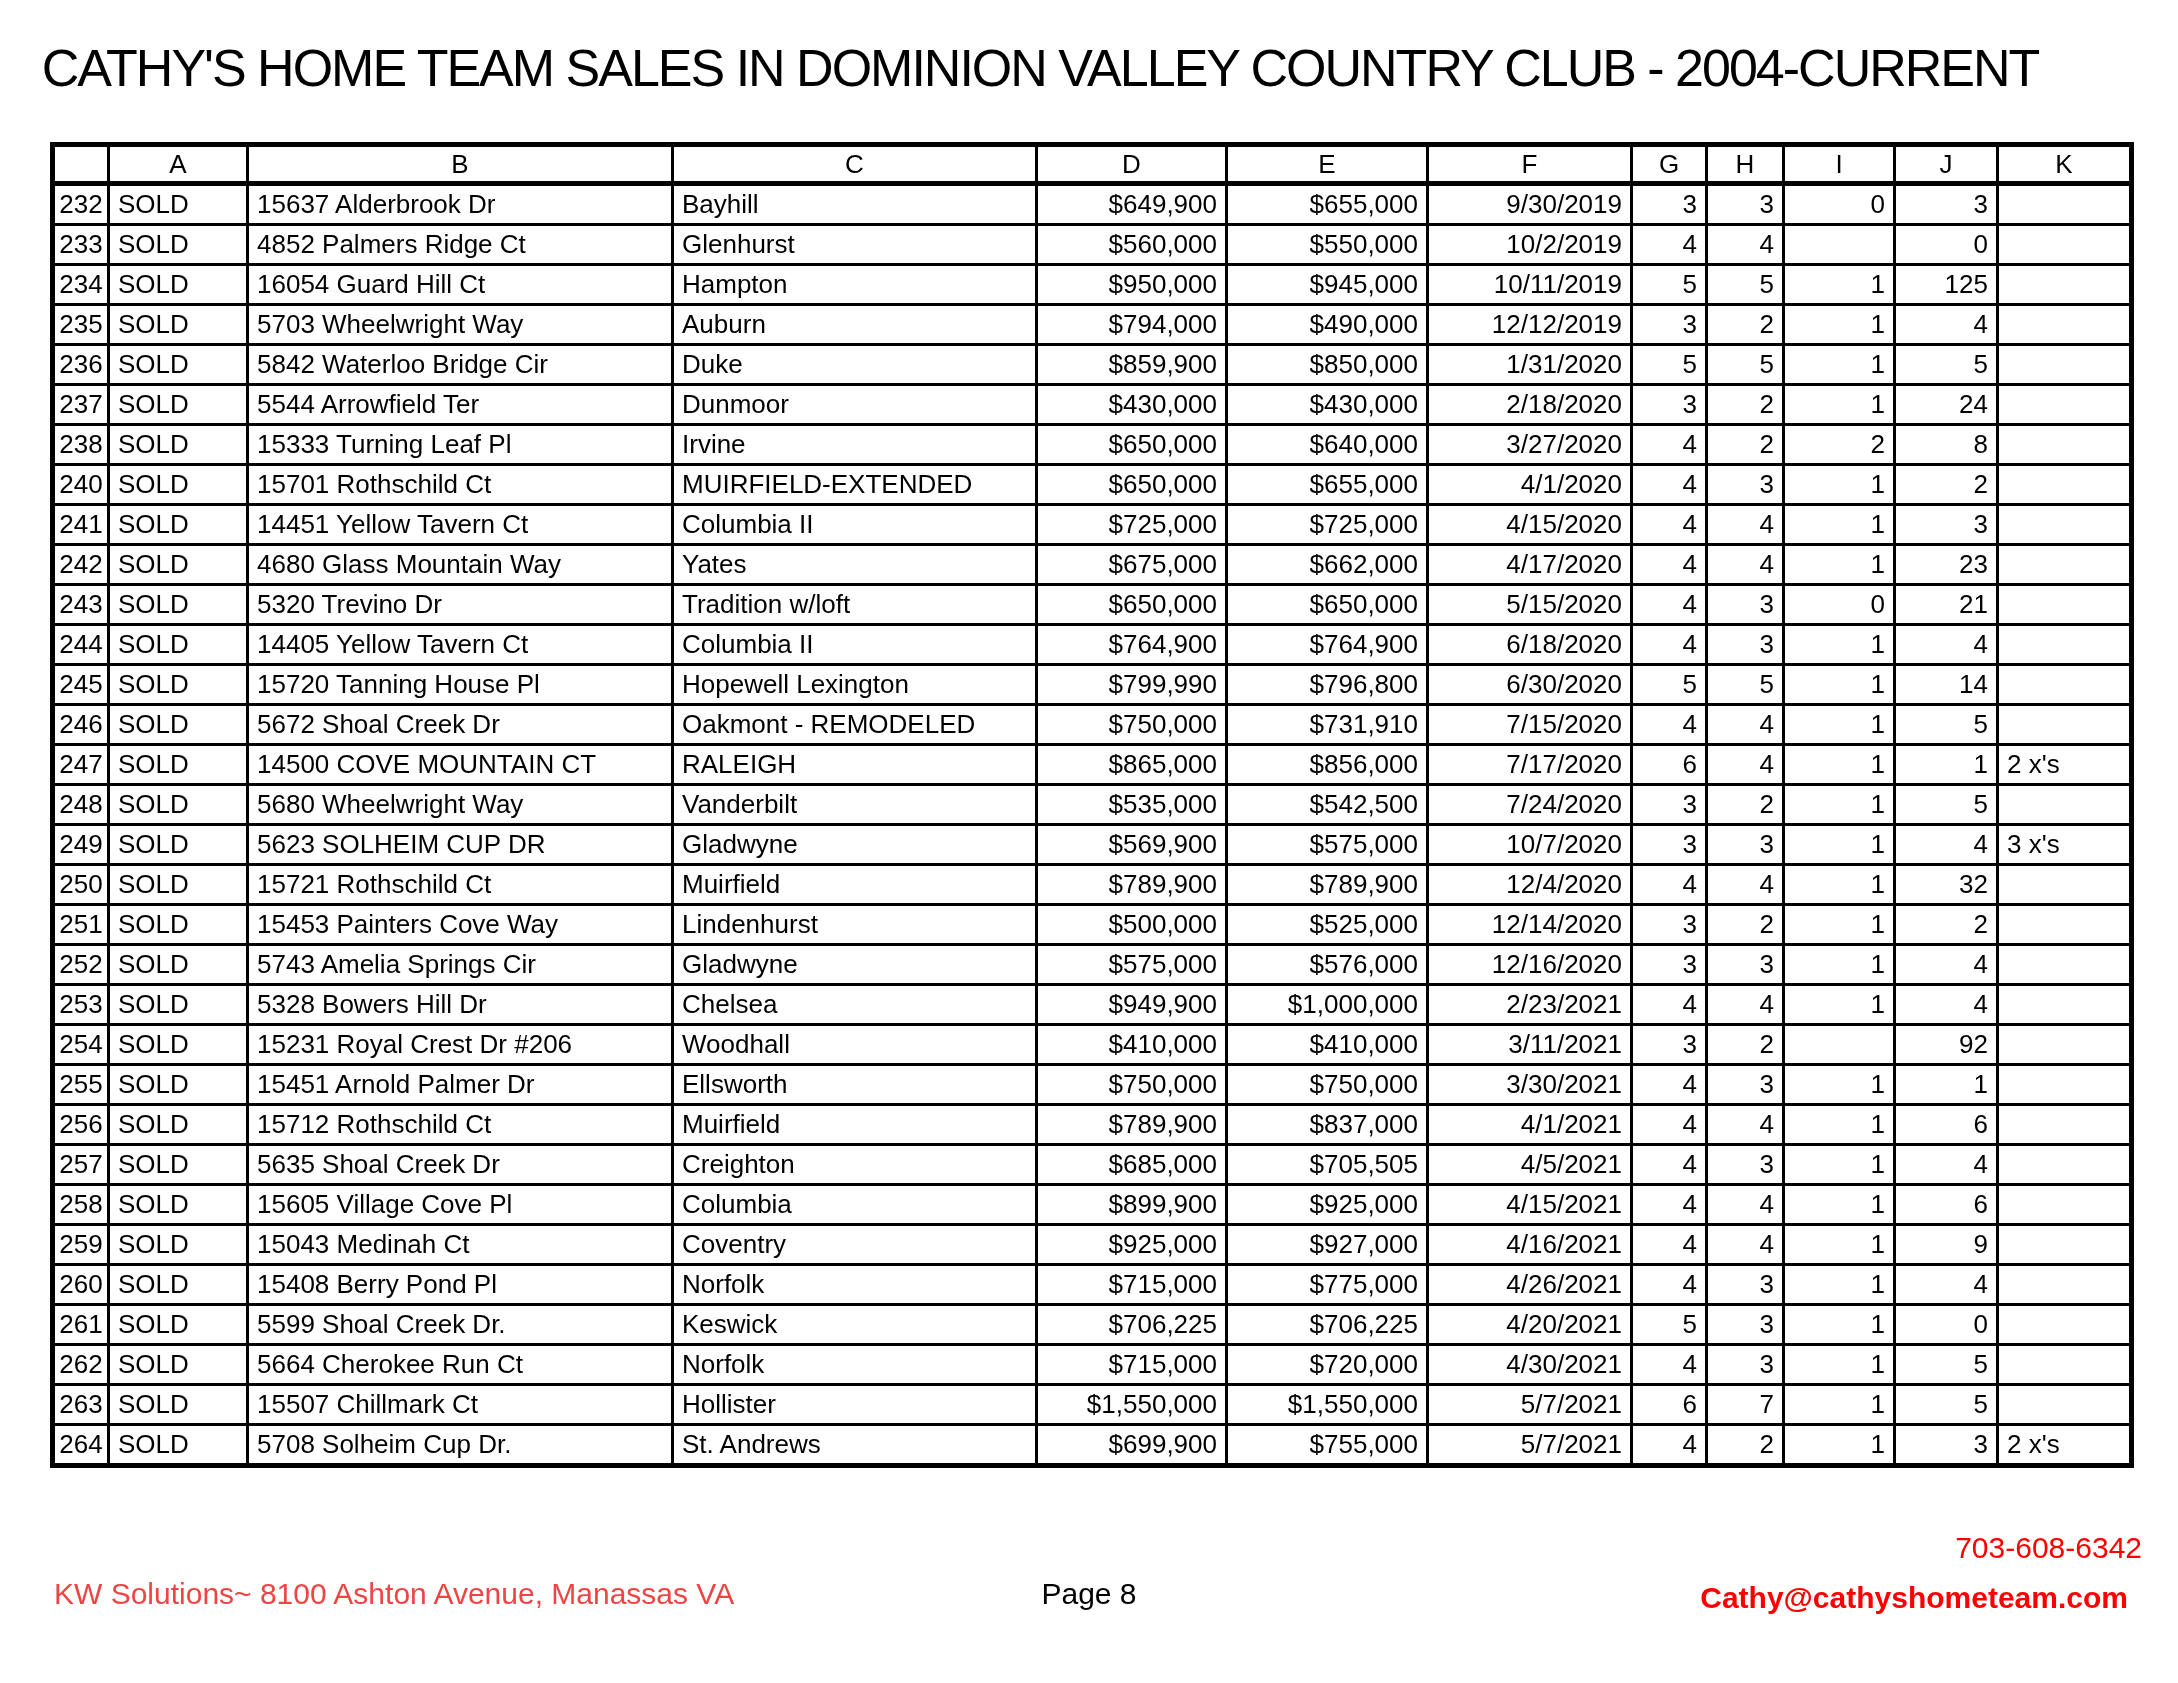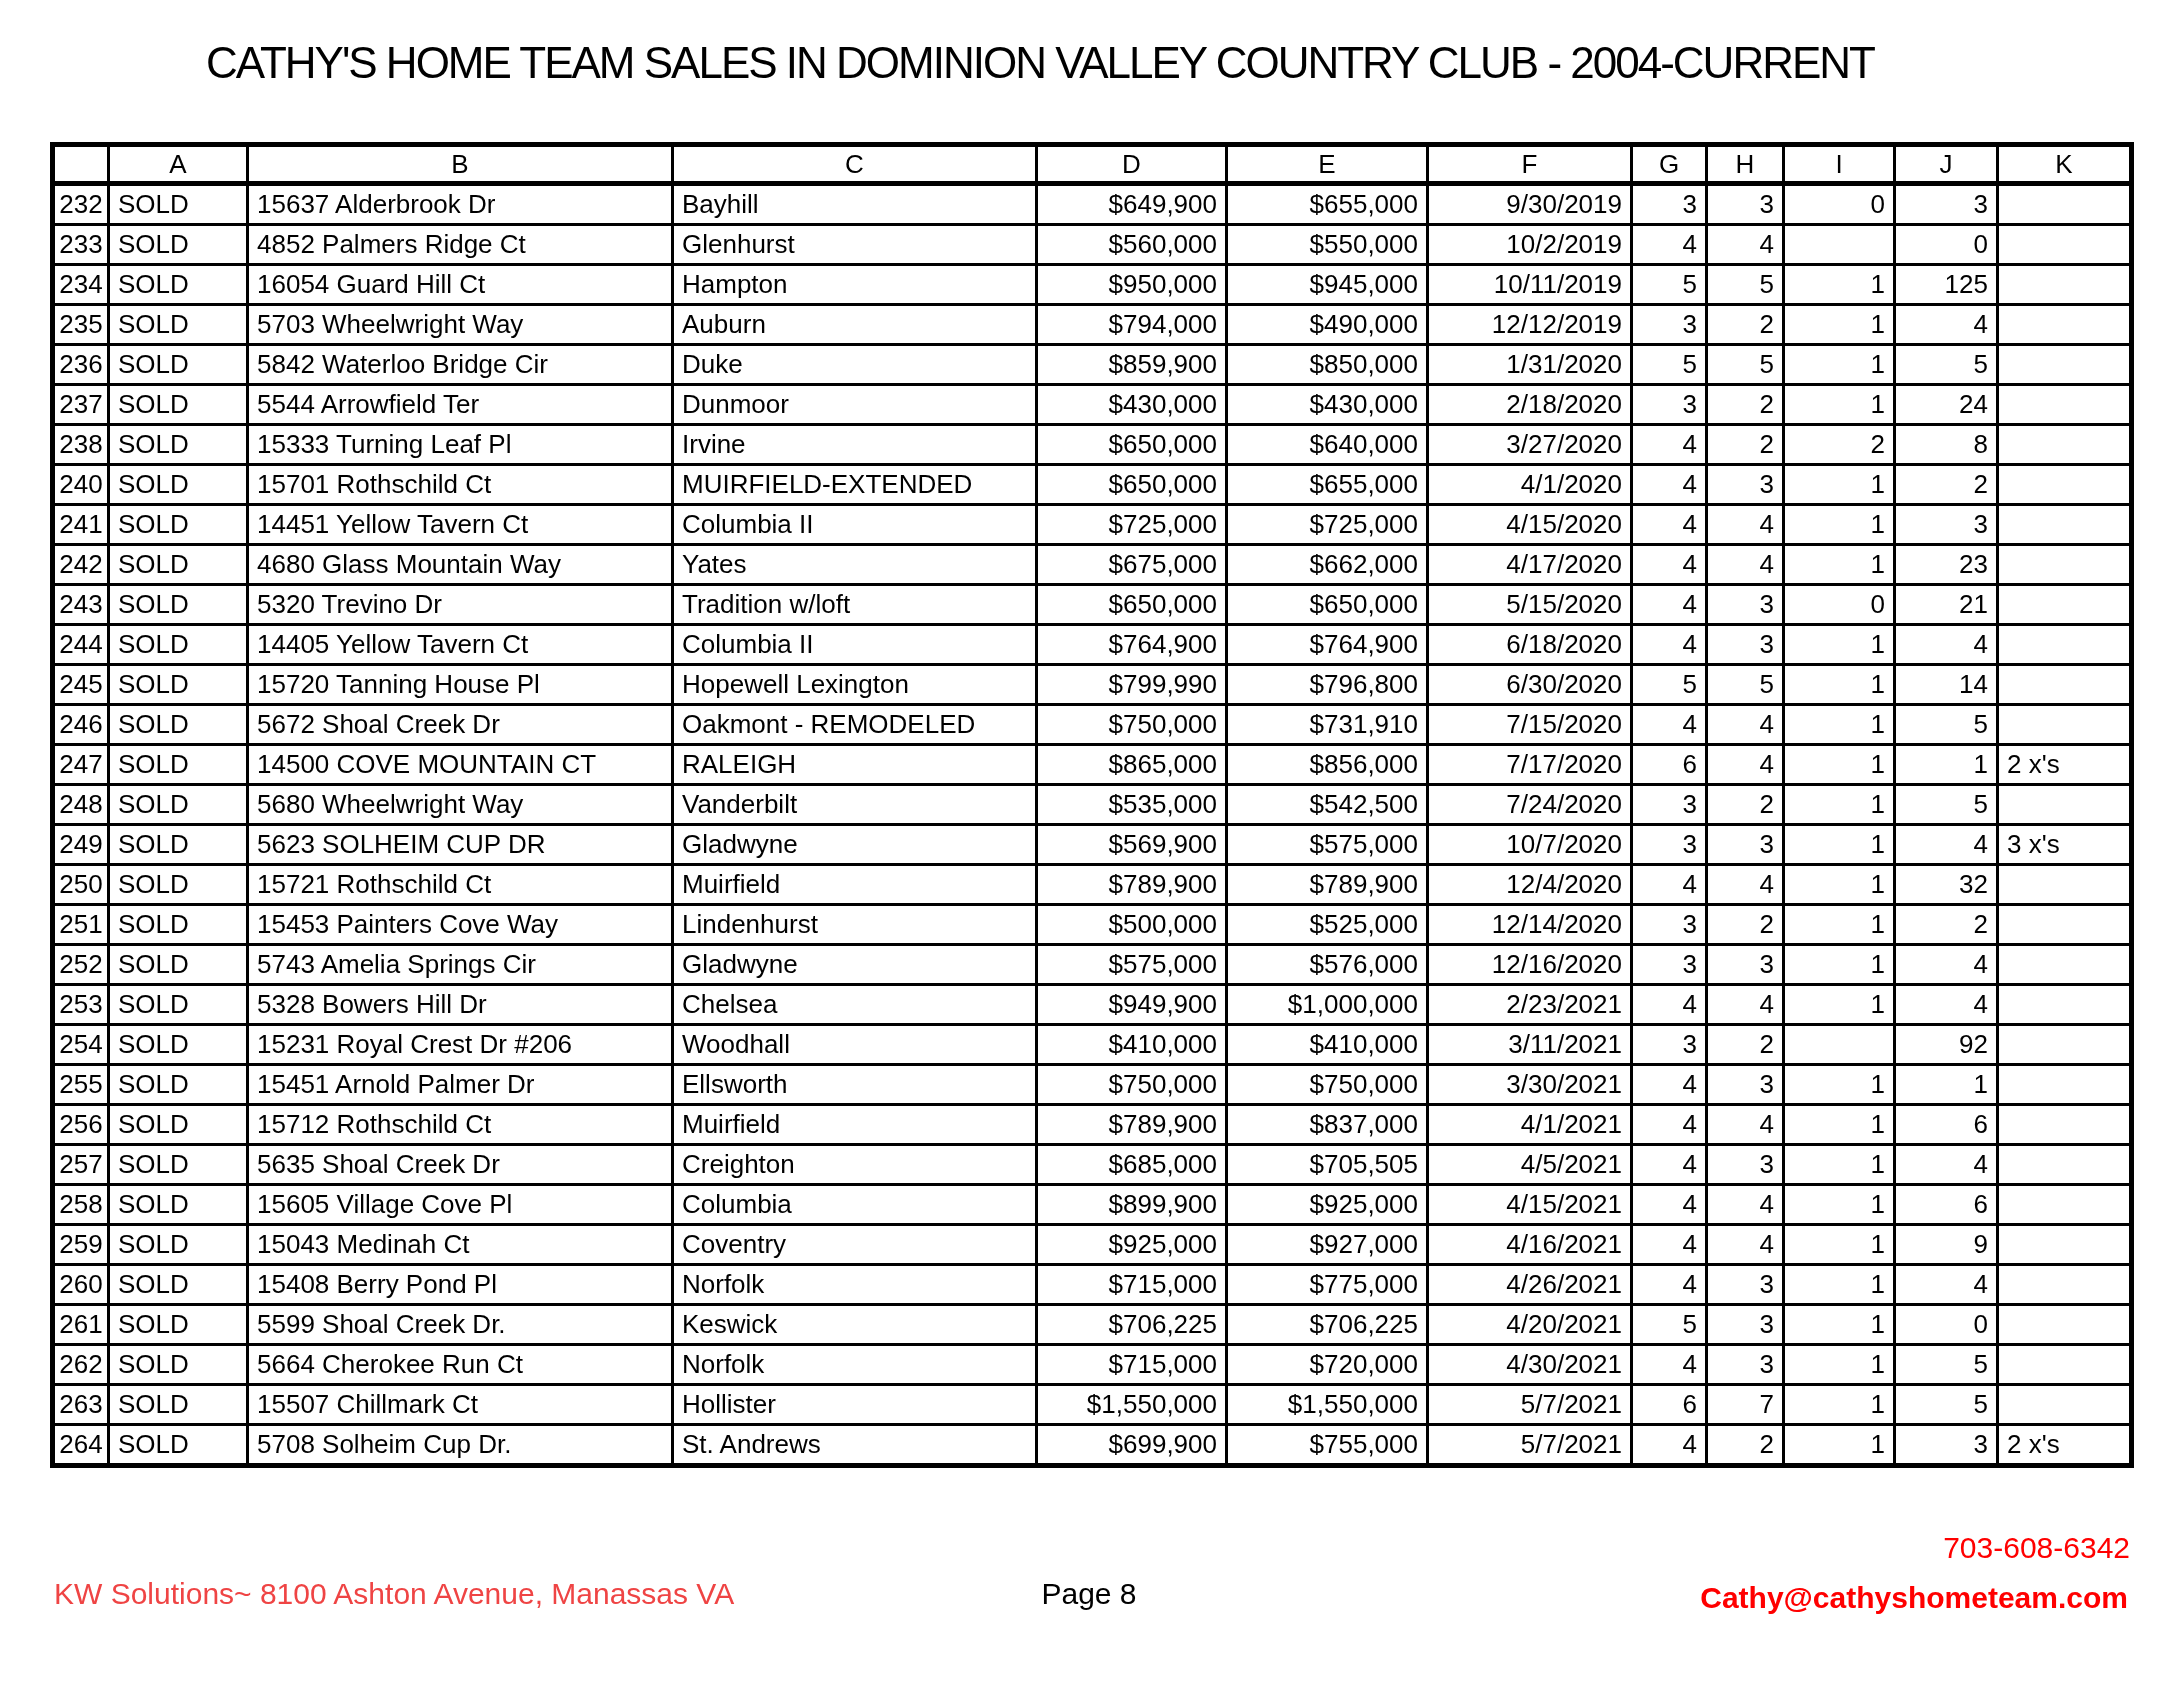--- a/index.html
+++ b/index.html
@@ -15,21 +15,21 @@
     height: 1683px;
     background: #ffffff;
     overflow: hidden;
   }
   #doc-title {
     position: absolute;
     top: 38px;
     left: 0;
     width: 2080px;
     text-align: center;
-    font-size: 44px;
+    font-size: 52px;
     letter-spacing: -2px;
     white-space: nowrap;
   }
   #sales-table {
     position: absolute;
     left: 50px;
     top: 142px;
     width: 2079px;
     border-collapse: collapse;
     table-layout: fixed;
@@ -53,21 +53,21 @@
   .ac { text-align: center; padding: 0 3px !important; }
   .al { text-align: left; }
   .ar { text-align: right; }
   .footer-left, .footer-phone, .footer-email {
     position: absolute;
     font-size: 30px;
     white-space: nowrap;
   }
   .footer-left  { left: 54px;  top: 1577px; }
   .footer-page  { position: absolute; left: 0; width: 2178px; text-align: center; top: 1577px; font-size: 30px; color: #000; }
-  .footer-phone { right: 48px; top: 1531px; }
+  .footer-phone { right: 36px; top: 1531px; }
   .footer-email { right: 50px; top: 1581px; }
 </style>
 </head>
 <body>
 
 <div id="page">
 
   <div id="doc-title">CATHY'S HOME TEAM SALES IN DOMINION VALLEY COUNTRY CLUB - 2004-CURRENT</div>
 
   <table id="sales-table">

